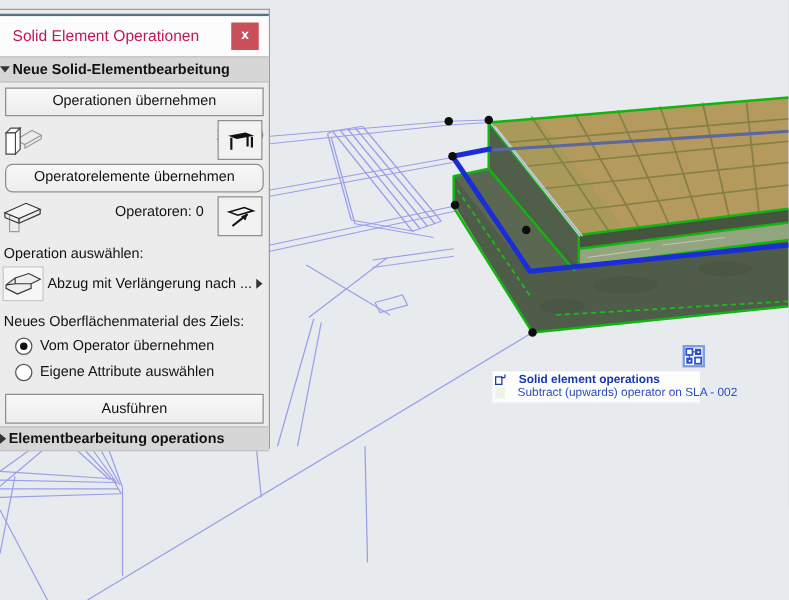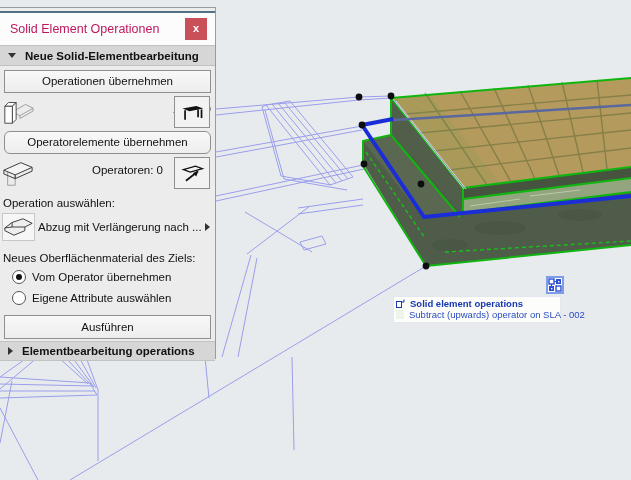--- a/index.html
+++ b/index.html
@@ -5,41 +5,41 @@
   html,body{margin:0;padding:0;background:#cfd3d6;}
   .stage{position:relative;width:631px;height:480px;overflow:hidden;
          font-family:"Liberation Sans",sans-serif;background:#e8ebee;}
 
   
   .scene{position:absolute;left:0;top:0;z-index:0;}
 
   
   .info-tag{position:absolute;left:393px;top:296px;width:162px;z-index:2;
             background:#fdfdfb;border:1px solid #e3e8ef;padding:1px 2px 2px 2px;}
-  .info-tag .row{display:flex;align-items:center;gap:5px;height:11px;}
+  .info-tag .row{display:flex;align-items:center;gap:10px;height:11px;}
   .info-tag .cell{width:8px;height:9px;background:#eef4e8;flex:0 0 auto;}
   .tag-line1{font-size:9.5px;font-weight:bold;color:#1538b0;white-space:nowrap;}
   .tag-line2{font-size:9.5px;color:#2a4cc0;white-space:nowrap;}
   .tag-icon-btn{position:absolute;left:546px;top:276px;width:18px;height:18px;z-index:2;
                 background:#fff;border:2px solid #7e9ce8;box-sizing:border-box;}
 
   
   .dialog{position:absolute;left:0;top:7px;width:216px;height:352px;z-index:3;
           background:#ececec;border:1px solid #9b9b9b;border-left:none;box-sizing:border-box;
           font-size:11.5px;color:#1a1a1a;}
   .accent{position:absolute;left:0;top:3px;width:100%;height:2px;background:#547083;}
   .titlebar{position:absolute;left:0;top:5px;width:100%;height:32px;background:#fcfcfc;
             border-bottom:1px solid #d6d6d6;}
   .title{position:absolute;left:10px;top:9px;font-size:12.5px;color:#be185d;}
   .close-btn{position:absolute;left:185px;top:5px;width:22px;height:22px;background:#c94f59;
              color:#fff;font-size:11px;font-weight:bold;text-align:center;line-height:21px;
              cursor:pointer;}
   .sect{position:absolute;left:0;width:100%;height:21px;background:#d6d6d6;
         border-top:1px solid #c2c2c2;border-bottom:1px solid #c2c2c2;box-sizing:border-box;
-        display:flex;align-items:center;gap:9px;padding-left:8px;font-weight:600;color:#111;}
+        display:flex;align-items:center;gap:2px;font-weight:600;color:#111;}
   .tri-down{width:0;height:0;border-left:4px solid transparent;border-right:4px solid transparent;
             border-top:5px solid #333;}
   .tri-right{width:0;height:0;border-top:4px solid transparent;border-bottom:4px solid transparent;
              border-left:5px solid #333;}
   .btn{position:absolute;left:4px;width:207px;height:23px;background:linear-gradient(#f8f8f8,#ededed);
        border:1px solid #8f8f8f;box-sizing:border-box;text-align:center;line-height:21px;
        font-size:11.5px;color:#111;cursor:pointer;}
   .count-label{position:absolute;width:163px;text-align:right;font-size:11.5px;color:#111;}
   .icon-box{position:absolute;width:32px;height:30px;}
   .icon-btn{position:absolute;left:174px;width:36px;height:32px;background:#f2f2f2;

